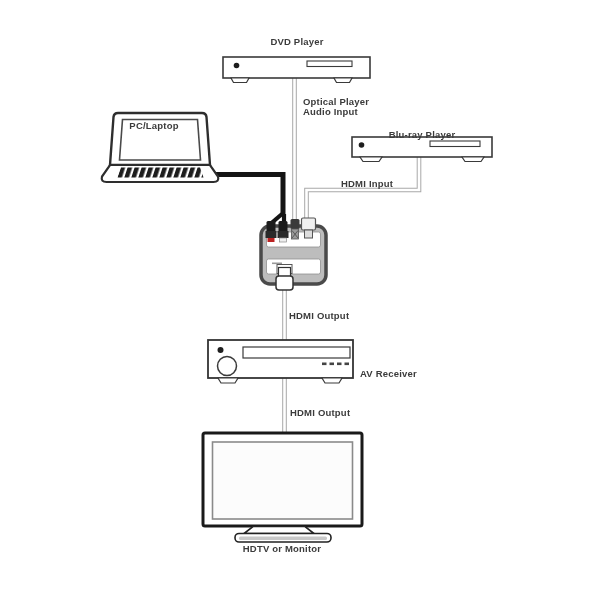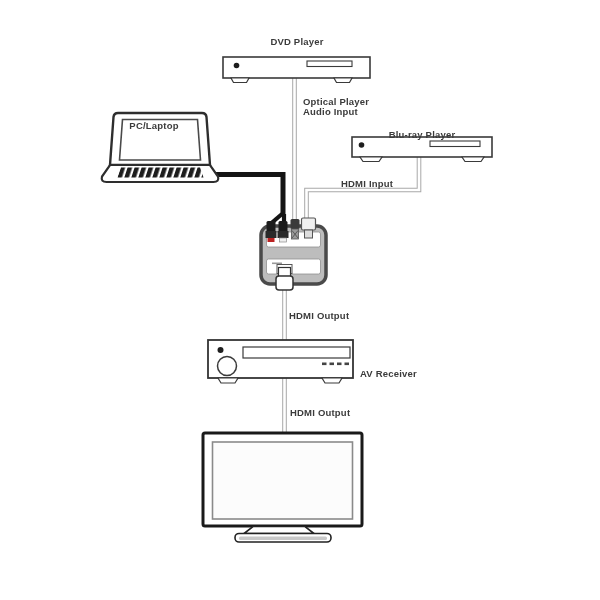--- a/index.html
+++ b/index.html
@@ -144,13 +144,14 @@
   <div class="lbl center" style="left:372px;top:108px;width:100px;margin-top:22px;">Blu-ray Player</div>
 
   <div class="lbl" style="left:308px;top:179px;margin-left:33px;">HDMI Input</div>
 
   <div class="lbl" style="left:289px;top:311px;">HDMI Output</div>
 
   <div class="lbl" style="left:360px;top:357px;margin-top:12px;">AV Receiver</div>
 
   <div class="lbl" style="left:290px;top:408px;">HDMI Output</div>
 
+  <div class="lbl center" style="left:207px;top:544px;width:150px;">HDTV or Monitor</div>
 </div>
 
 </body></html>

